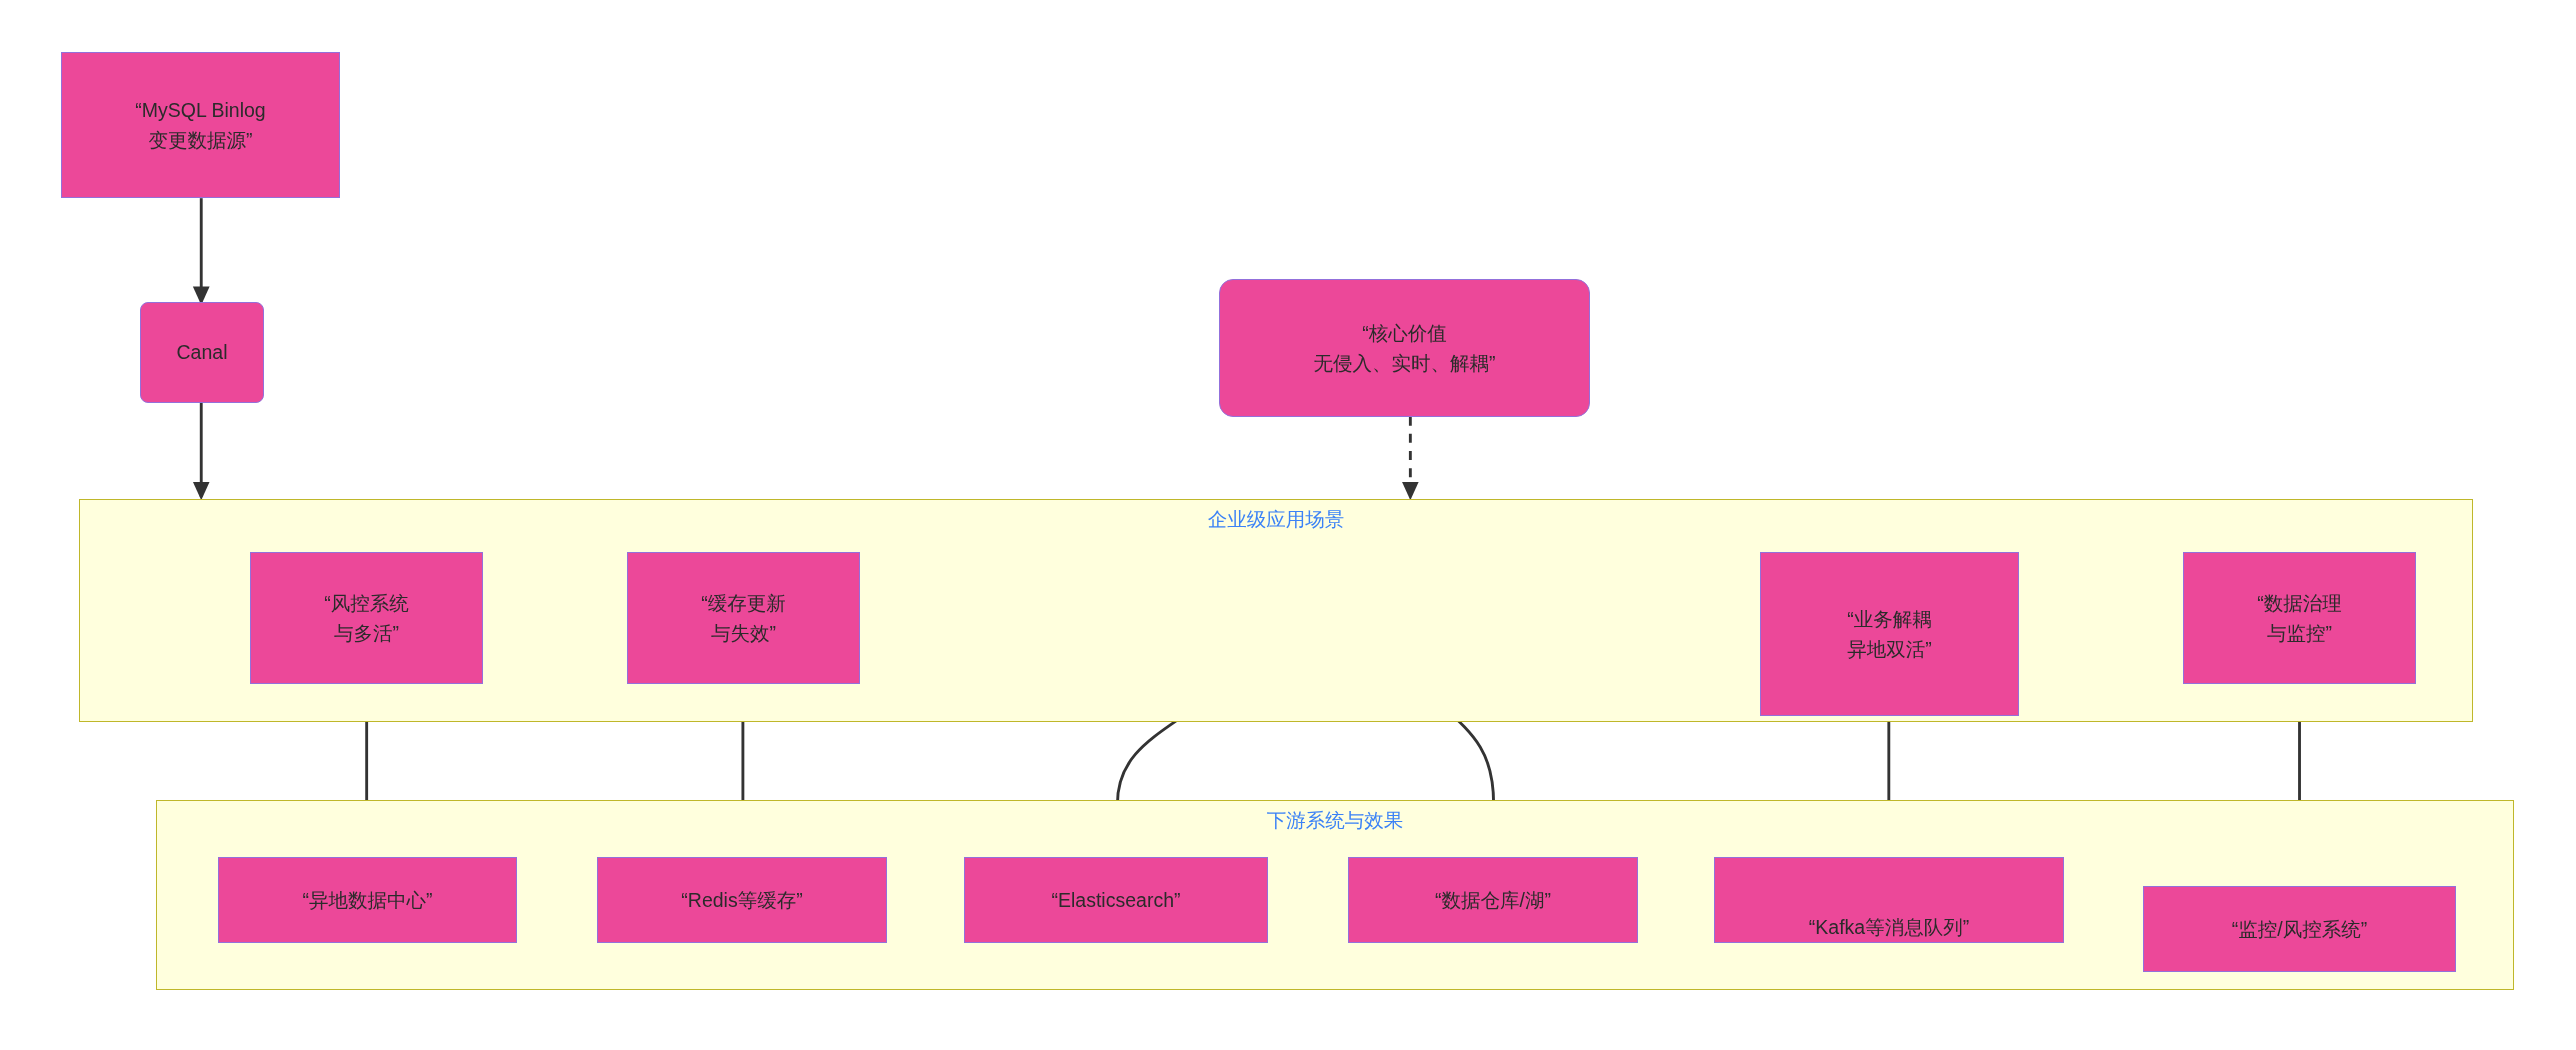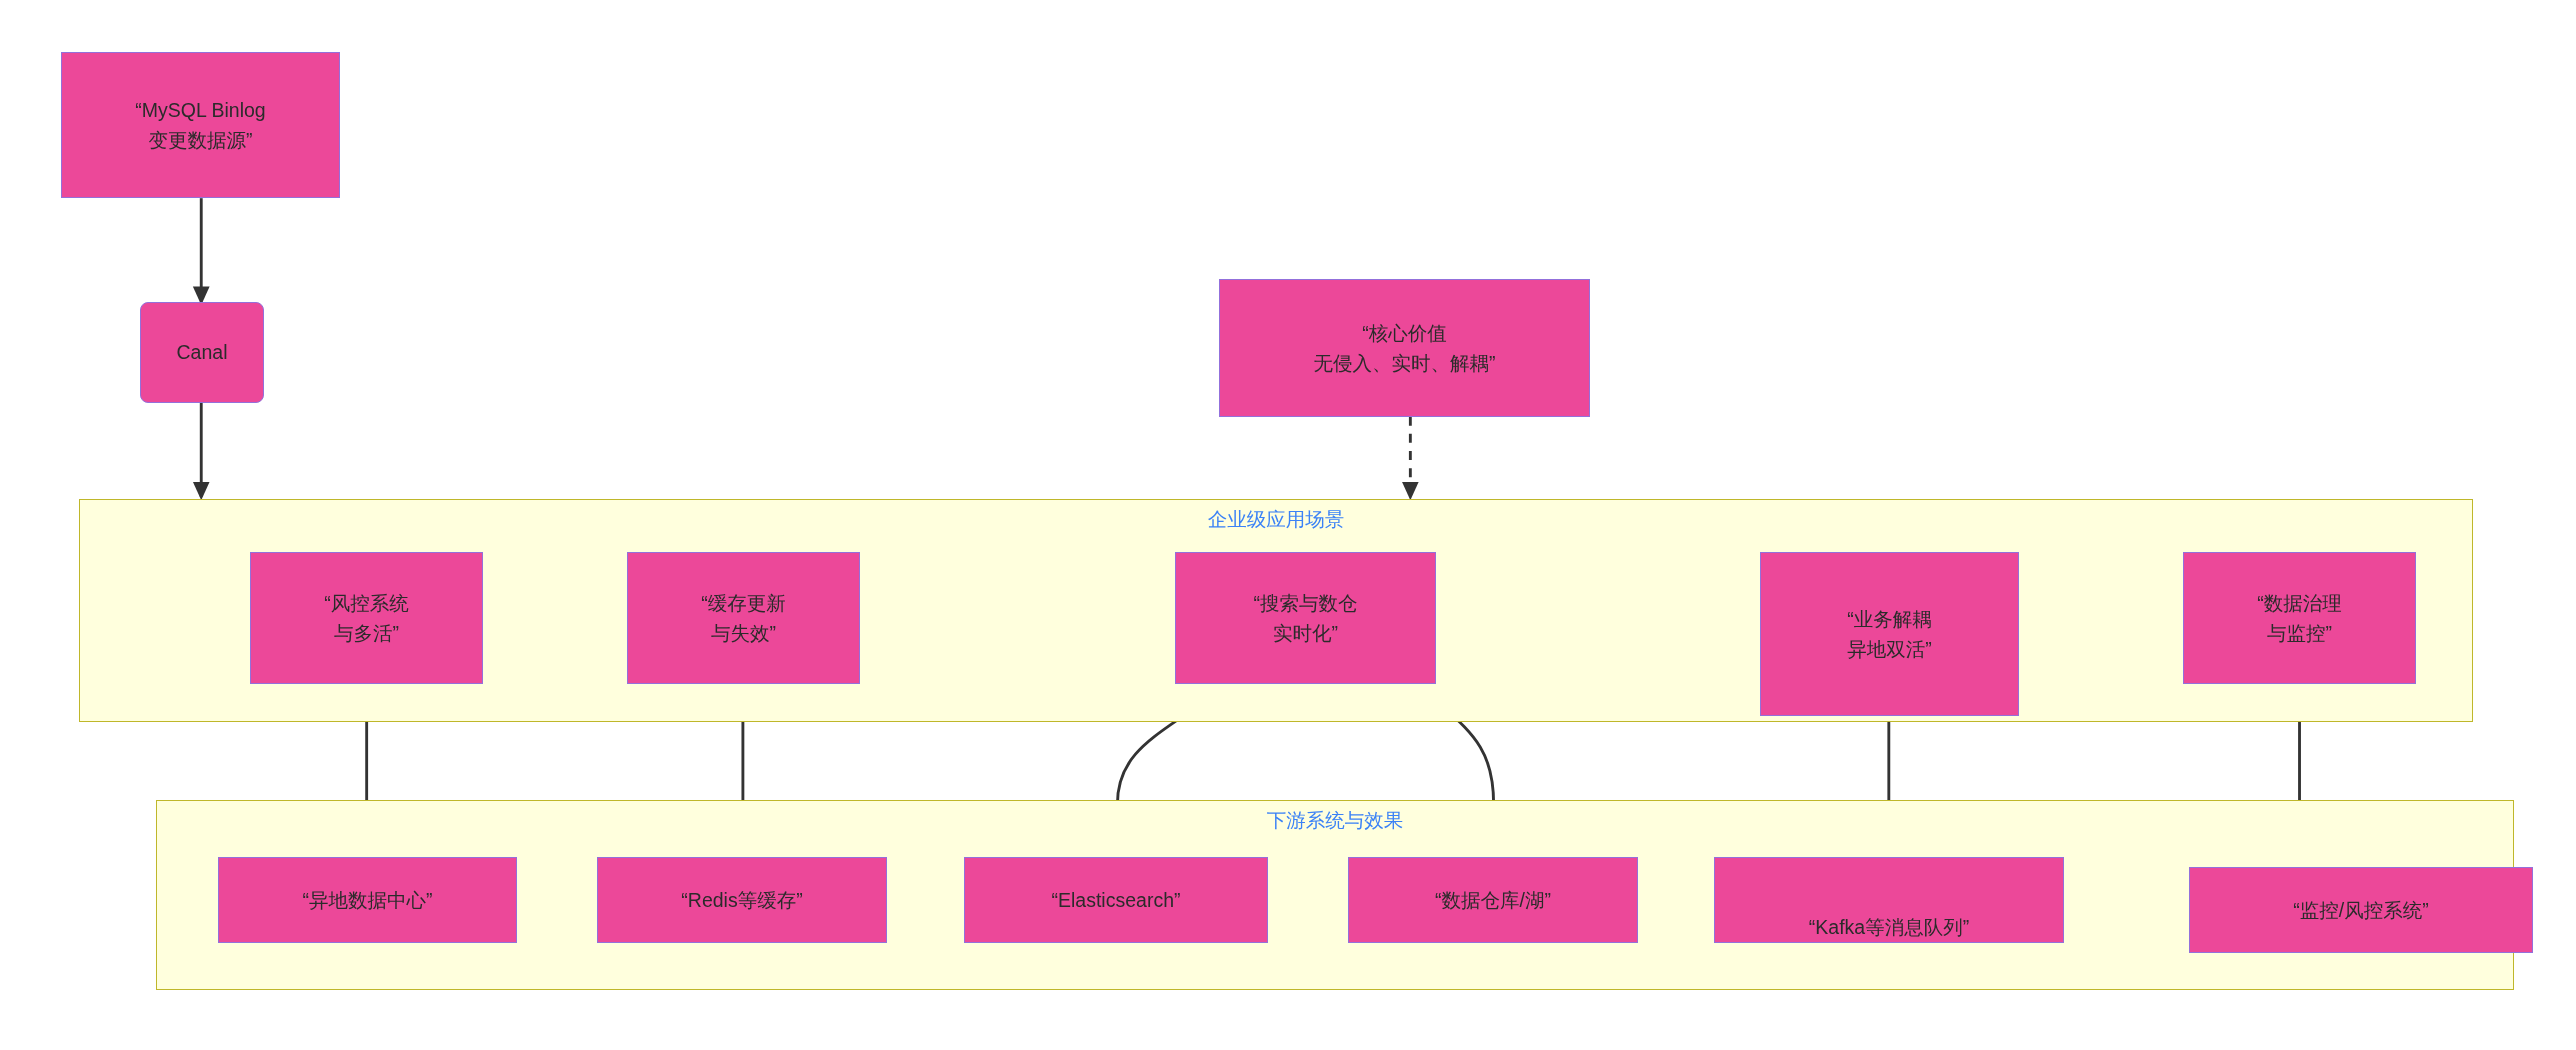--- a/index.html
+++ b/index.html
@@ -97,43 +97,39 @@
 
   <div class="node" style="left:61px; top:52px; width:279px; height:146px;">
     <span class="ln">“MySQL Binlog</span>
     <span class="ln">变更数据源”</span>
   </div>
 
   <div class="node rounded" style="left:140px; top:302px; width:124px; height:101px;">
     <span class="ln">Canal</span>
   </div>
 
-  <div class="node" style="left:1219px; top:279px; width:371px; height:138px;">
+  <div class="node" style="left:1219px; top:279px; width:371px; height:138px;border-radius:14px;">
     <span class="ln">“核心价值</span>
     <span class="ln">无侵入、实时、解耦”</span>
   </div>
 
   <div class="cluster" style="left:79px; top:499px; width:2394px; height:223px;">
     <div class="cluster-label">企业级应用场景</div>
   </div>
 
   <div class="node" style="left:250px; top:552px; width:233px; height:132px;">
     <span class="ln">“风控系统</span>
     <span class="ln">与多活”</span>
   </div>
 
   <div class="node" style="left:627px; top:552px; width:233px; height:132px;">
     <span class="ln">“缓存更新</span>
     <span class="ln">与失效”</span>
   </div>
 
-  <div class="node" style="left:1175px; top:552px; width:261px; height:132px;">
-    <span class="ln">“搜索与数仓</span>
-    <span class="ln">实时化”</span>
-  </div>
 
   <div class="node" style="left:1760px; top:552px; width:259px; height:164px;">
     <span class="ln">“业务解耦</span>
     <span class="ln">异地双活”</span>
   </div>
 
   <div class="node" style="left:2183px; top:552px; width:233px; height:132px;">
     <span class="ln">“数据治理</span>
     <span class="ln">与监控”</span>
   </div>
@@ -155,18 +151,18 @@
   </div>
 
   <div class="node" style="left:1348px; top:857px; width:290px; height:86px;">
     <span class="ln">“数据仓库/湖”</span>
   </div>
 
   <div class="node" style="left:1714px; top:857px; width:350px; height:86px;justify-content:flex-end;">
     <span class="ln">“Kafka等消息队列”</span>
   </div>
 
-  <div class="node" style="left:2143px; top:867px; width:344px; height:86px;margin-left:46px;">
+  <div class="node" style="left:2143px; top:886px; width:313px; height:86px;">
     <span class="ln">“监控/风控系统”</span>
   </div>
 
 </div>
 
 
 </body></html>

